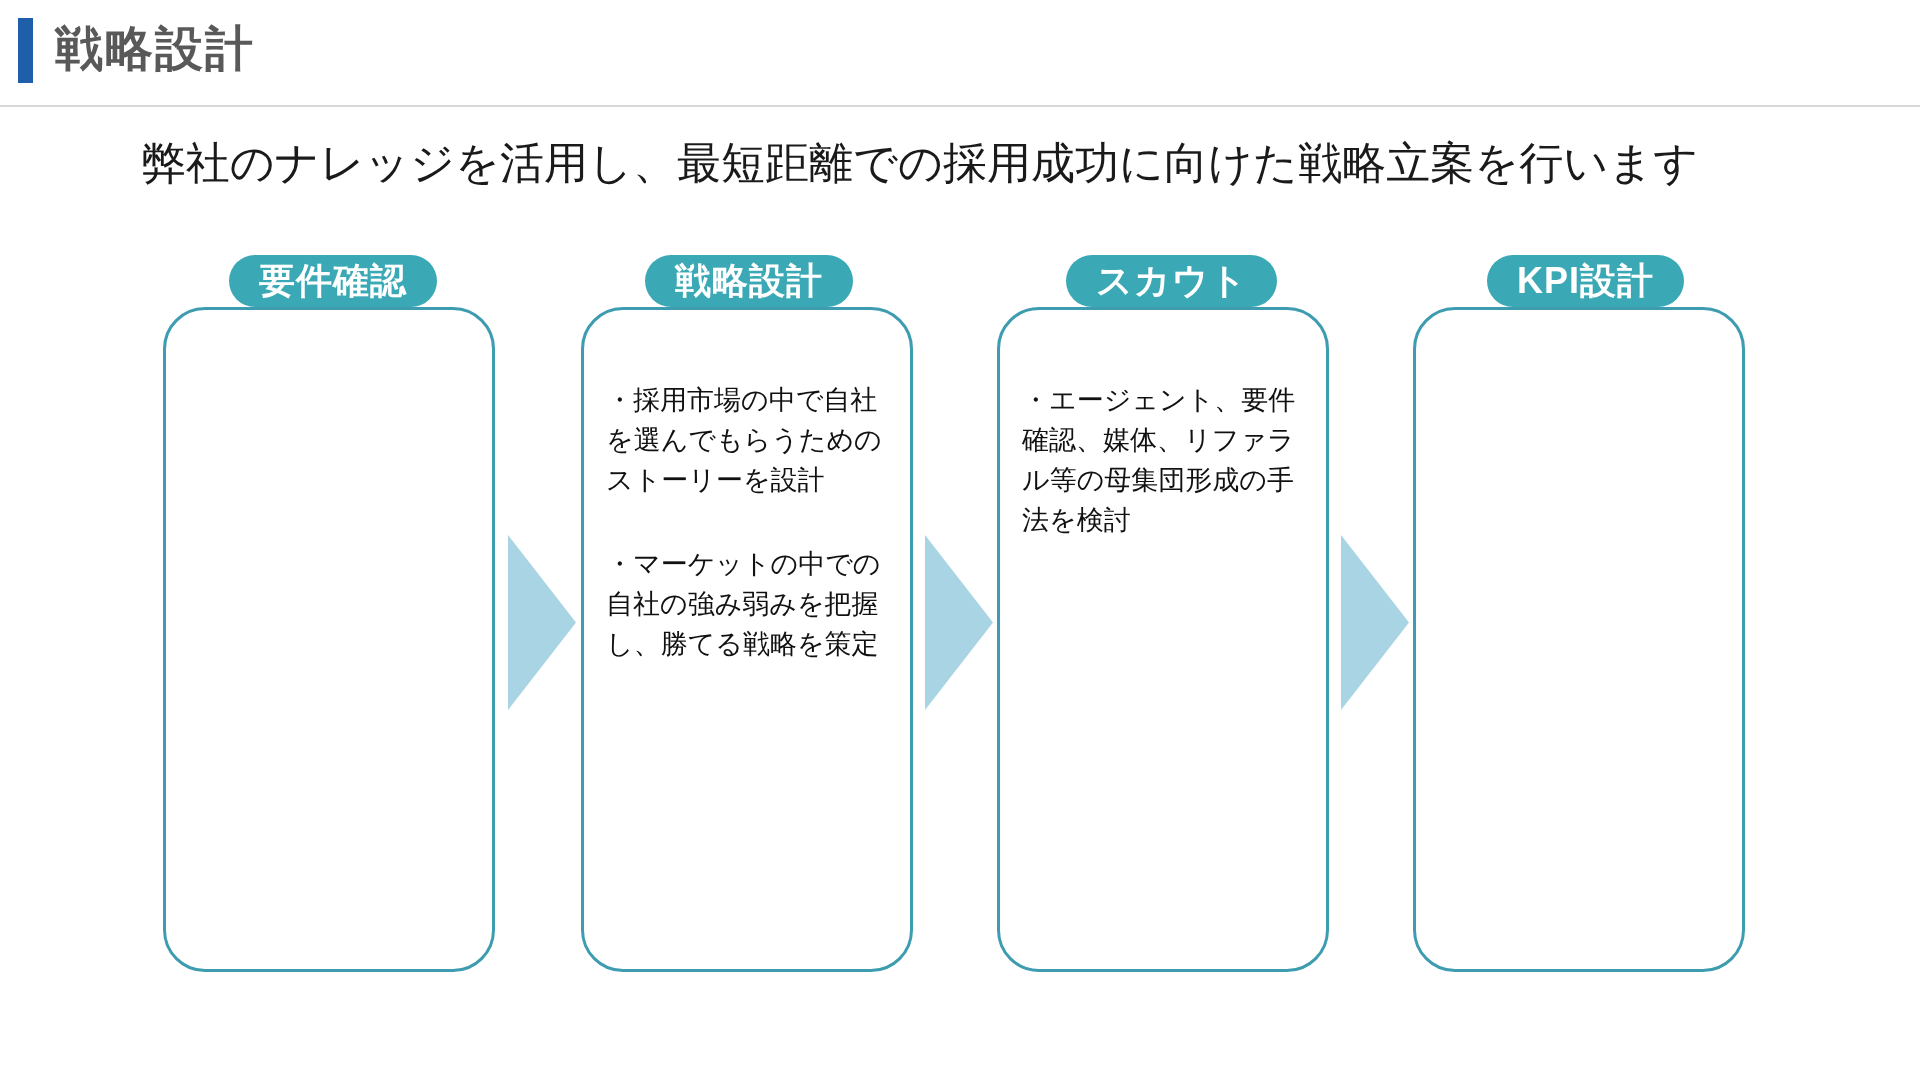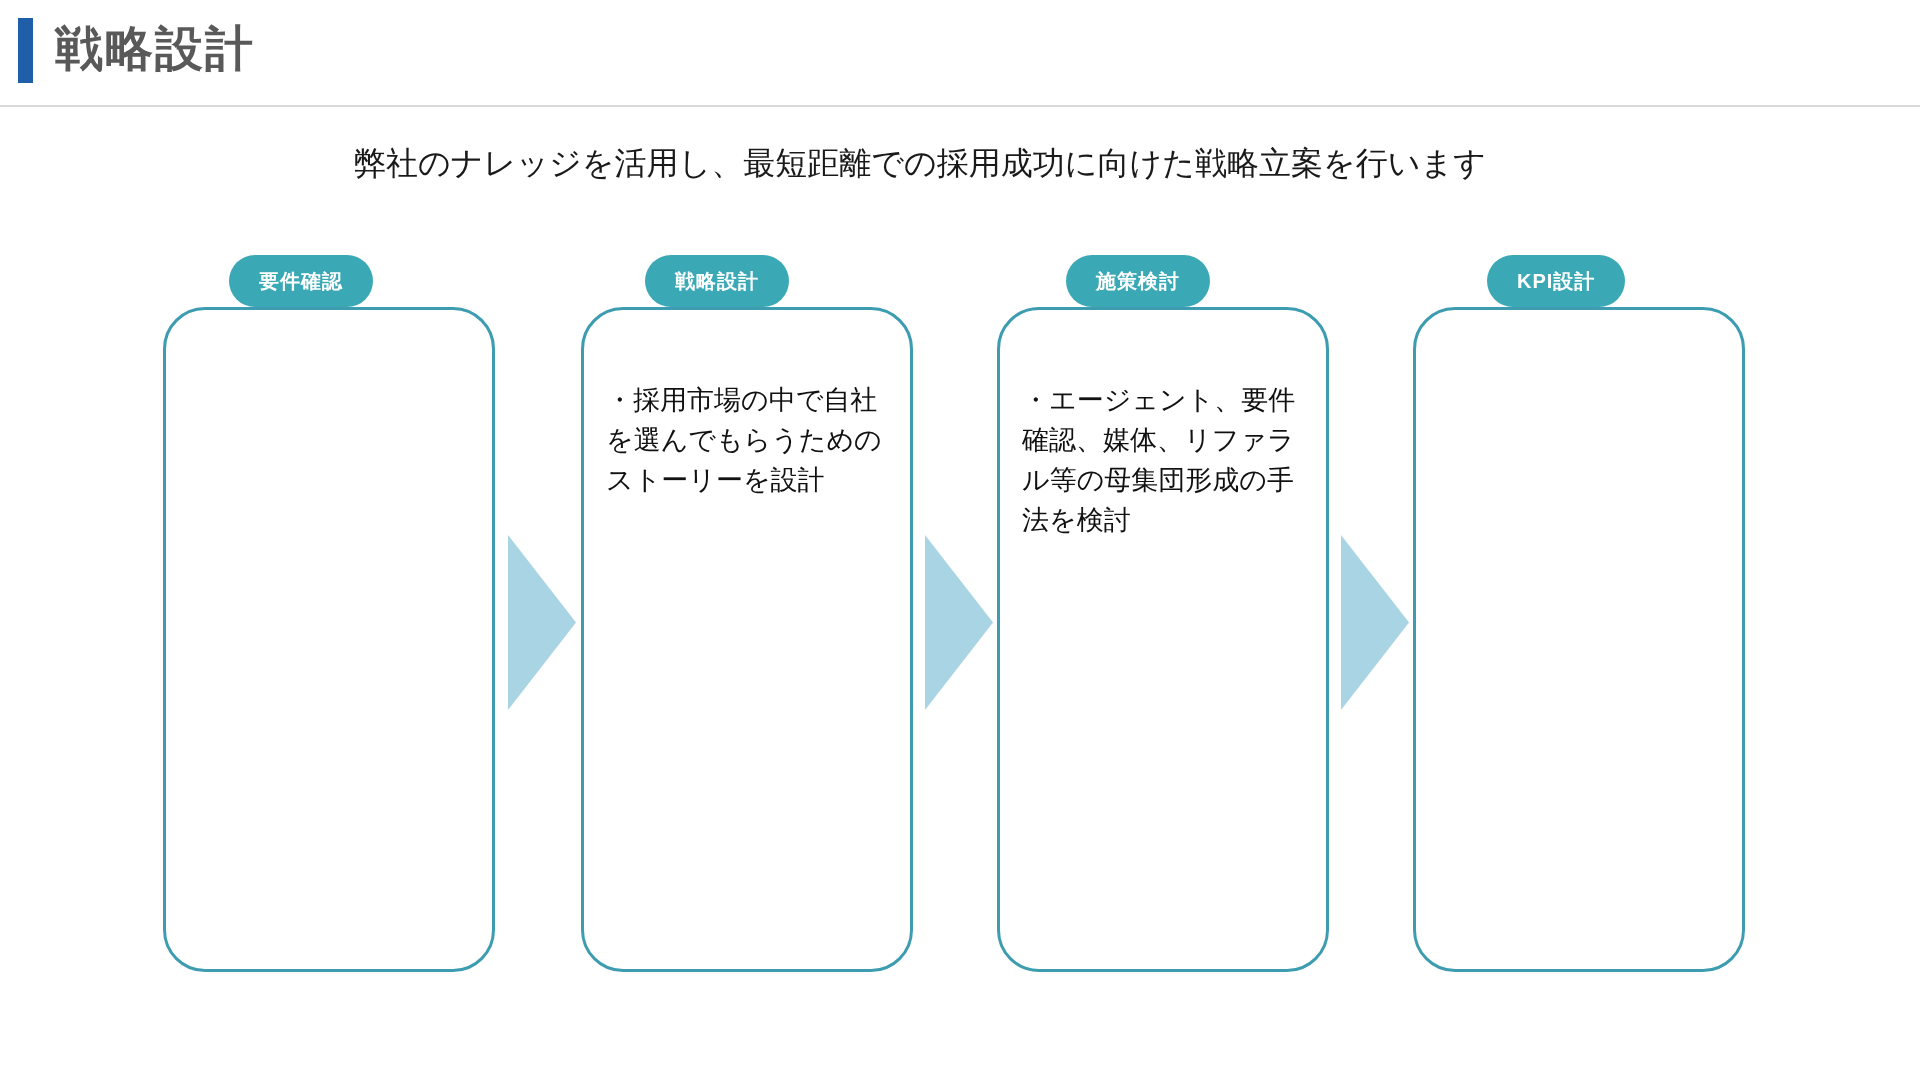--- a/index.html
+++ b/index.html
@@ -46,21 +46,21 @@
     white-space: nowrap;
   }
 
   
   .subtitle {
     position: absolute;
     left: 0;
     top: 140px;
     width: 1840px;
     text-align: center;
-    font-size: 32px;
+    font-size: 44px;
     color: #1a1a1a;
     line-height: 46px;
     white-space: nowrap;
   }
 
   
   .flow {
     position: absolute;
     left: 0;
     top: 255px;
@@ -83,21 +83,21 @@
   .card.c3 { left: 997px; }
   .card.c4 { left: 1413px; }
 
   .pill {
     position: absolute;
     top: 0px;
     height: 52px;
     border-radius: 26px;
     background: #3aa9b5;
     color: #ffffff;
-    font-size: 20px;
+    font-size: 36px;
     font-weight: bold;
     line-height: 52px;
     text-align: right;
     padding: 0 30px;
     box-sizing: border-box;
     white-space: nowrap;
     letter-spacing: 1px;
     z-index: 5;
   }
   .pill.p1 { left: 229px; }
@@ -152,26 +152,27 @@
   <div class="card c2"></div>
   <div class="card c3"></div>
   <div class="card c4"></div>
 
   <div class="arrow a1"></div>
   <div class="arrow a2"></div>
   <div class="arrow a3"></div>
 
   <div class="pill p1">要件確認</div>
   <div class="pill p2">戦略設計</div>
-  <div class="pill p3">施策検討</div>
+  <div class="pill p3">スカウト</div>
   <div class="pill p4">KPI設計</div>
 
 
   <div class="card-body b2">
     <p class="para">・採用市場の中で自社を選んでもらうためのストーリーを設計</p>
+    <p class="para">・マーケットの中での自社の強み弱みを把握し、勝てる戦略を策定</p>
   </div>
 
   <div class="card-body b3">
     <p class="para">・エージェント、要件確認、媒体、リファラル等の母集団形成の手法を検討</p>
   </div>
 
 
 </div>
 
 </body></html>

